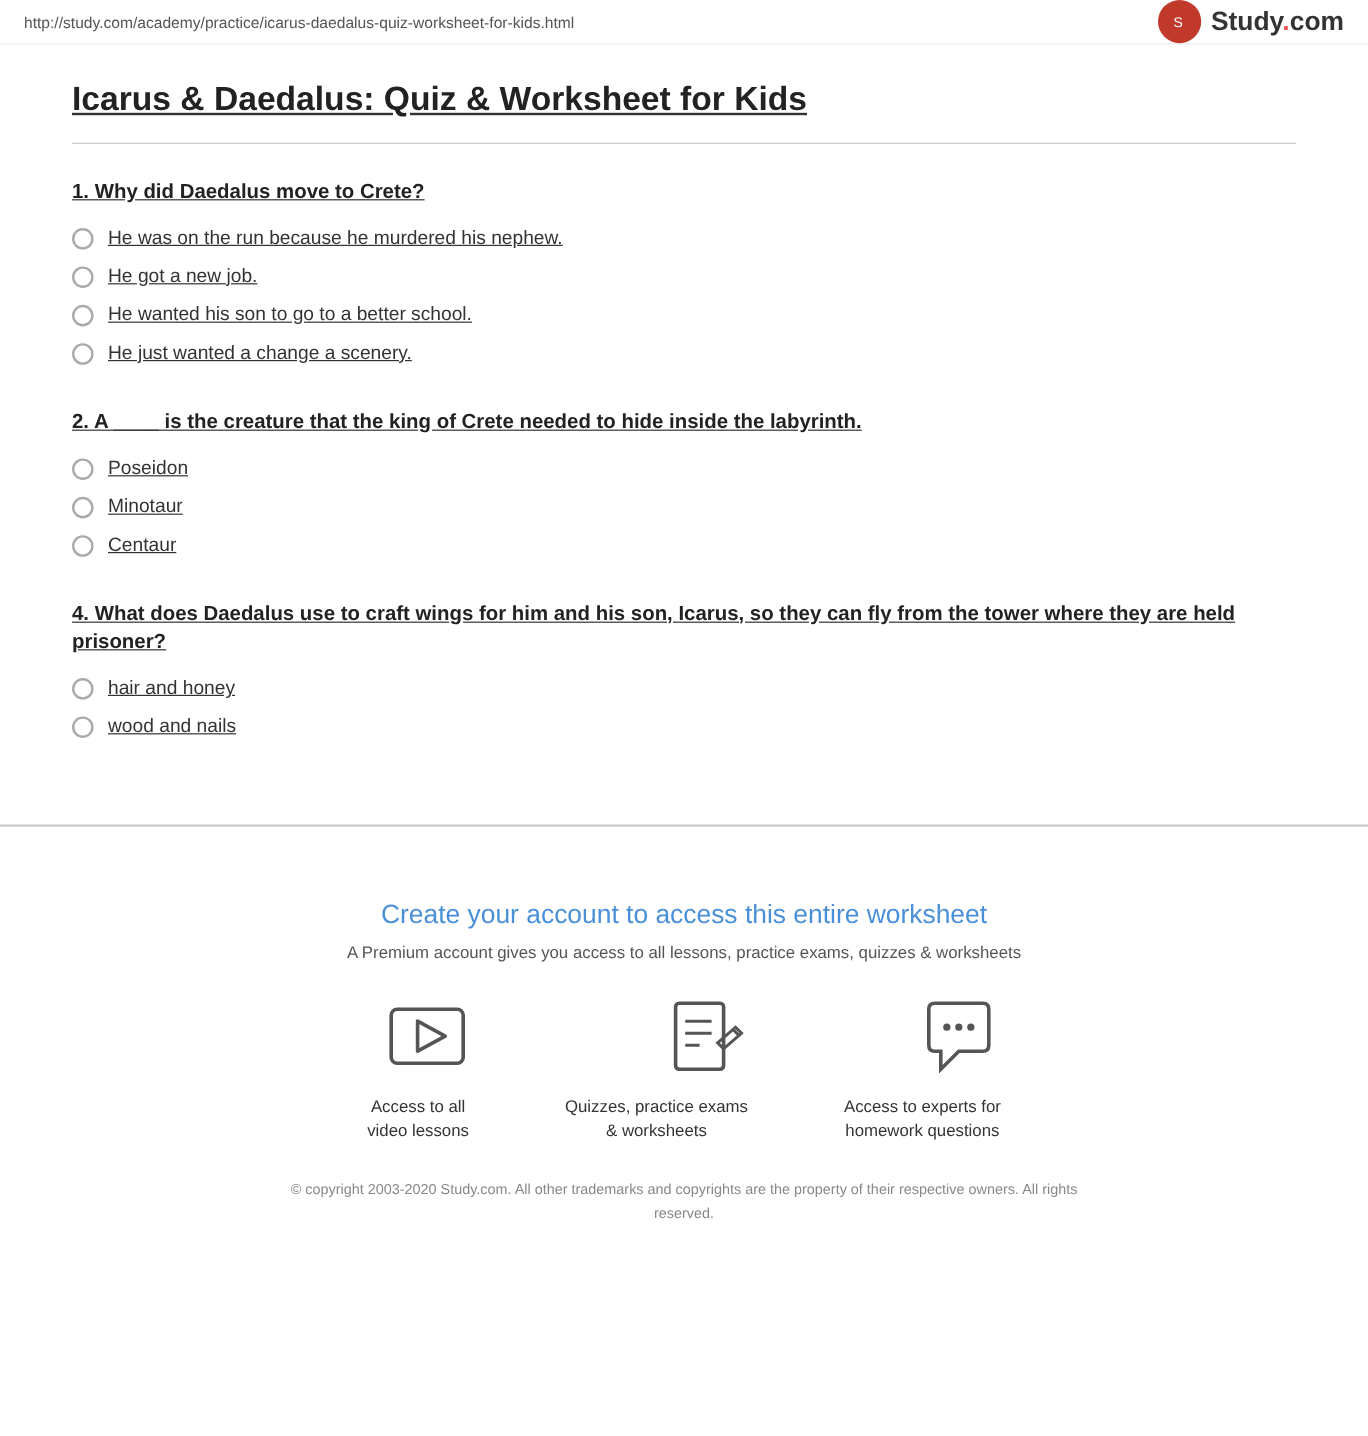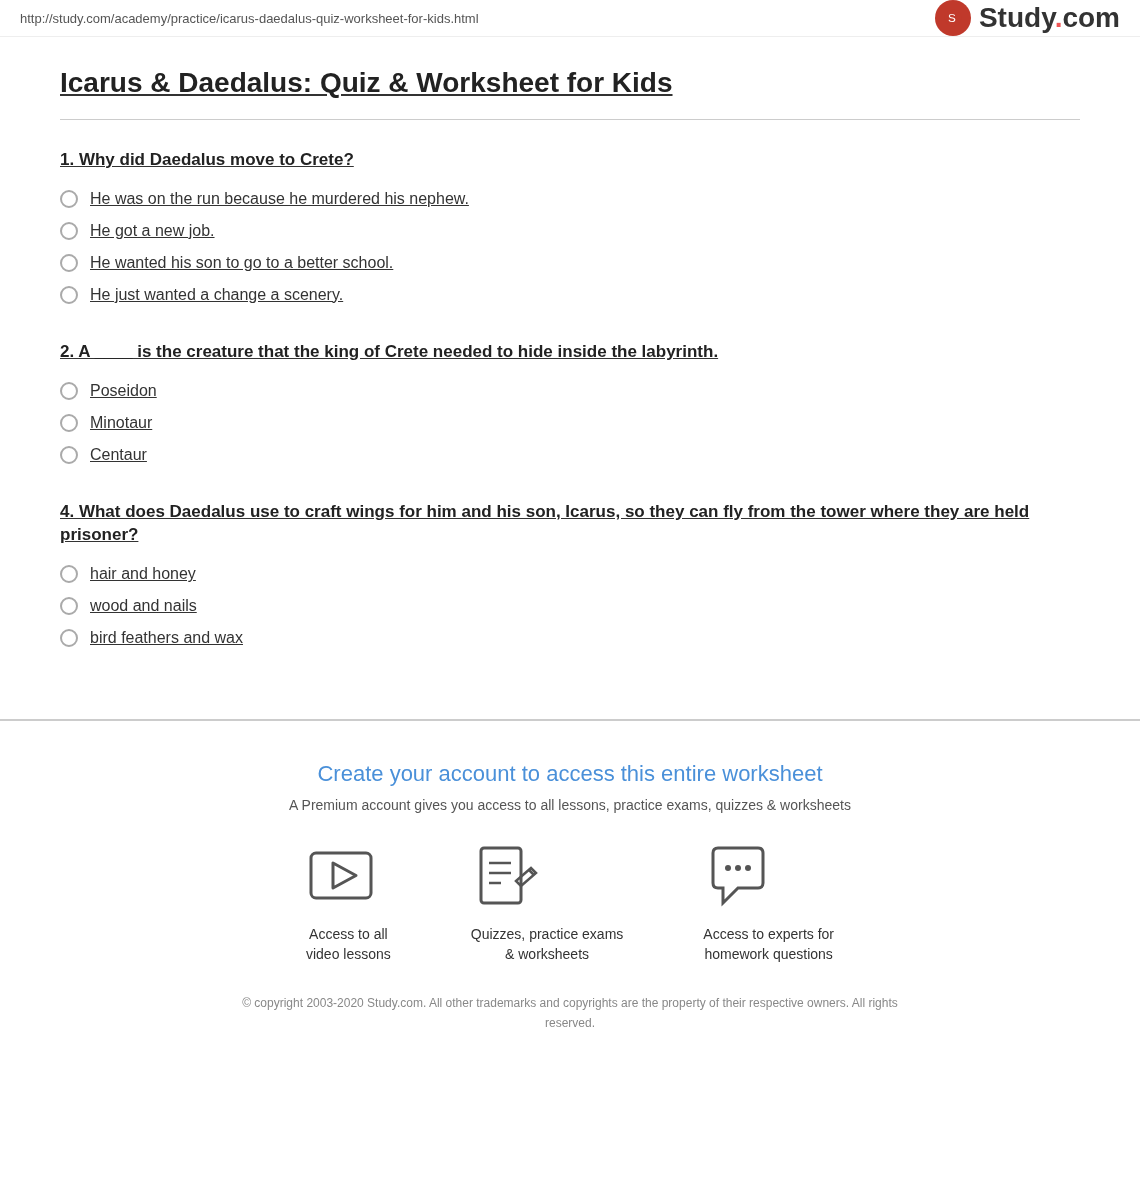--- a/index.html
+++ b/index.html
@@ -18,21 +18,21 @@
       color: #555;
     }
 
     .logo-area {
       display: flex;
       align-items: center;
       gap: 8px;
     }
 
     .logo-text {
-      font-size: 28px;
+      font-size: 22px;
       font-weight: bold;
       color: #333;
     }
 
     .logo-dot {
       color: #e55;
     }
 
     .main-content {
       max-width: 1060px;
@@ -84,21 +84,21 @@
     }
 
     .option-label {
       font-size: 16px;
       color: #333;
     }
 
     .cta-section {
       background: #fff;
       border-top: 2px solid #ccc;
-      padding: 40px 20px 30px 20px;
+      padding: 60px 20px 30px 20px;
       text-align: center;
     }
 
     .cta-heading {
       font-size: 22px;
       color: #4a90d9;
       margin-bottom: 10px;
     }
 
     .cta-subtext {
@@ -110,21 +110,21 @@
     .features-row {
       display: flex;
       justify-content: center;
       gap: 80px;
       margin-bottom: 30px;
     }
 
     .feature-item {
       display: flex;
       flex-direction: column;
-      align-items: flex-start;
+      align-items: flex-end;
       gap: 12px;
     }
 
     .feature-icon-area {
       width: 70px;
       height: 70px;
     }
 
     .feature-label {
       font-size: 14px;
@@ -219,24 +219,20 @@
       </div>
       <div class="question-block">
         <div class="question-text">4. What does Daedalus use to craft wings for him and his son, Icarus, so they can fly from the tower where they are held prisoner?</div>
         <div class="option-item">
           <div class="radio-btn"></div>
           <span class="option-label">hair and honey</span>
         </div>
         <div class="option-item">
           <div class="radio-btn"></div>
           <span class="option-label">wood and nails</span>
-        </div>
-        <div class="option-item">
-          <div class="radio-btn"></div>
-          <span class="option-label">bird feathers and wax</span>
         </div>
       </div>
     </div>
 </div>
 
 <div class="cta-section">
   <div class="cta-heading">Create your account to access this entire worksheet</div>
   <div class="cta-subtext">A Premium account gives you access to all lessons, practice exams, quizzes &amp; worksheets</div>
 
   <div class="features-row">

